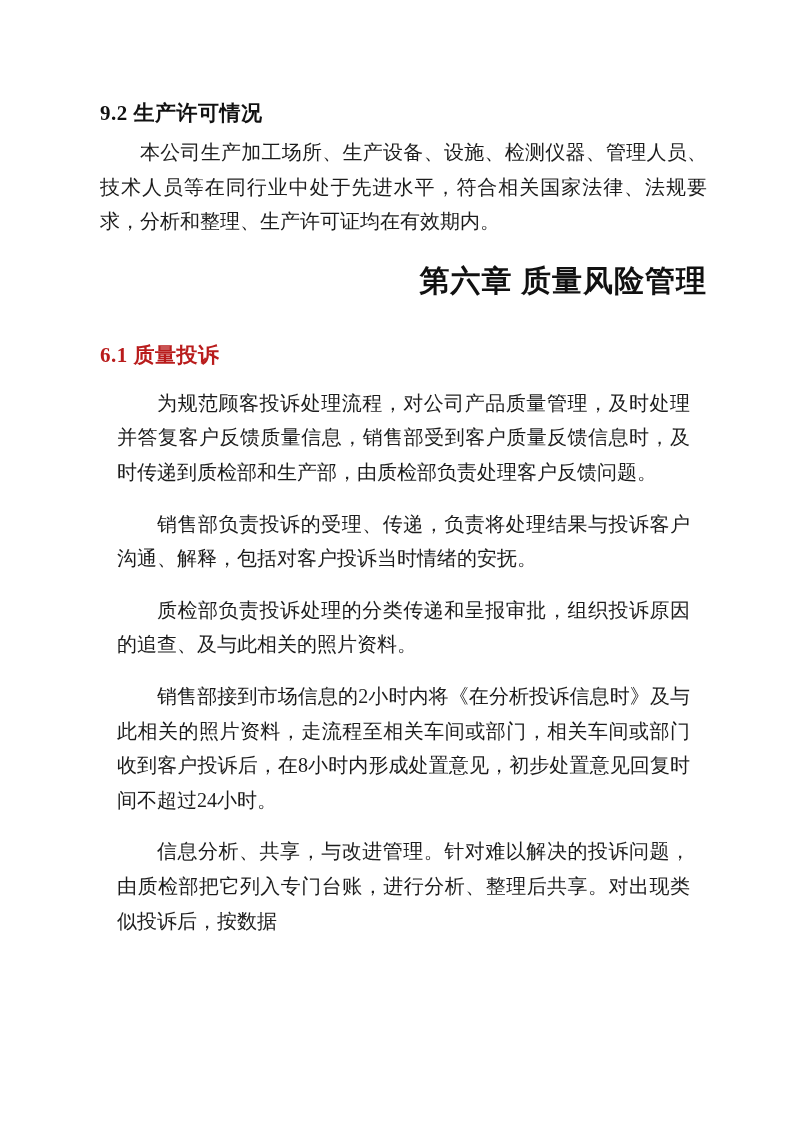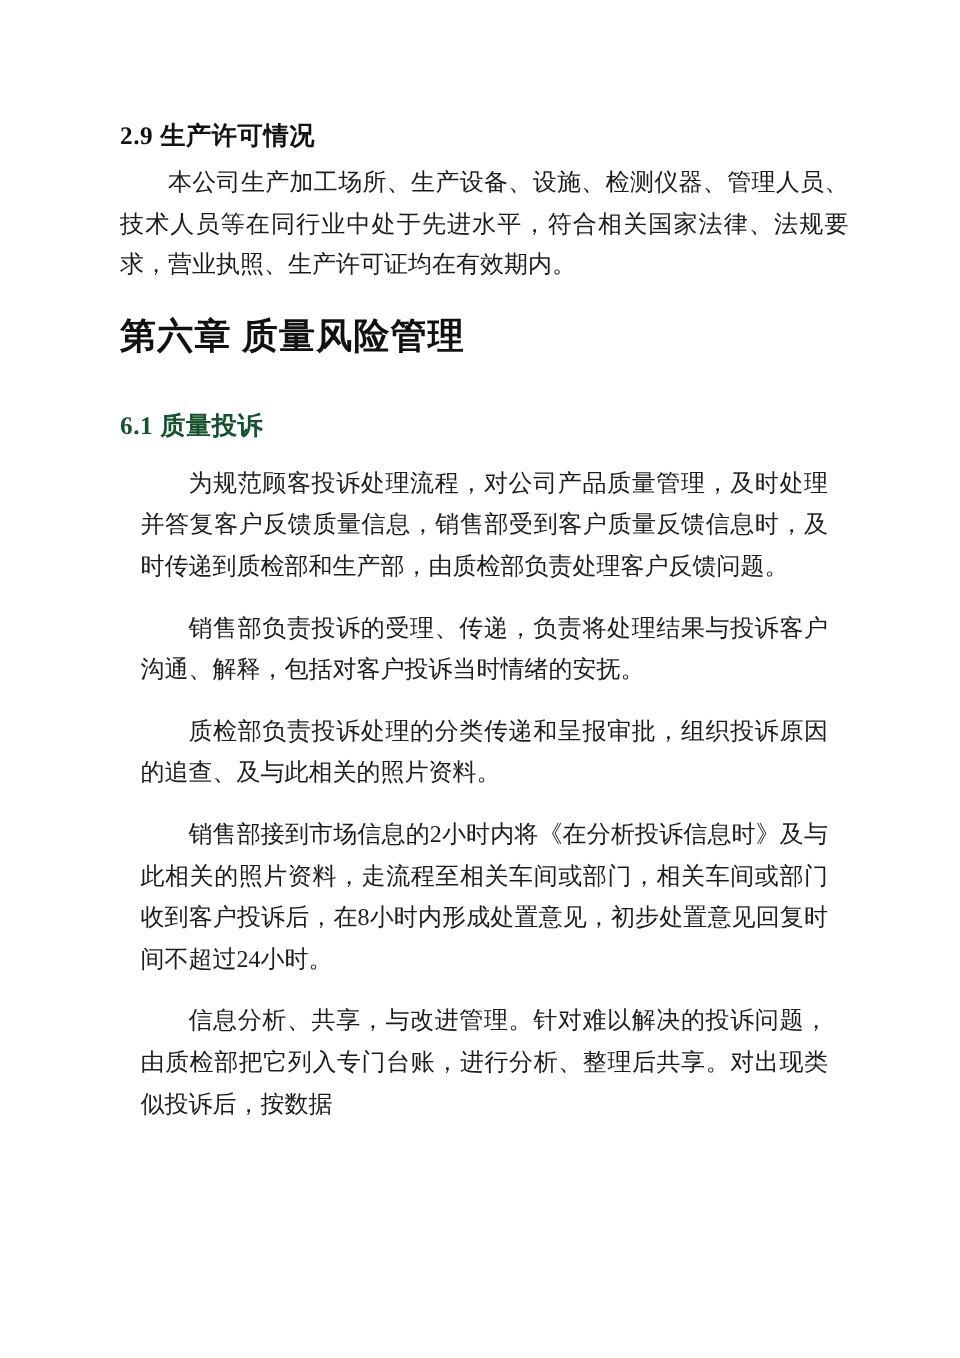--- a/index.html
+++ b/index.html
@@ -38,46 +38,46 @@
     line-height: 34.6px;
     text-align: justify;
     text-indent: 2em;
     margin: 0;
     color: #1c1c1c;
   }
   .chapter-title {
     font-size: 30px;
     font-weight: bold;
     line-height: 44px;
-    text-align: left;
+    text-align: right;
     margin: 20px 0 0 0;
     color: #111111;
     letter-spacing: 1px;
   }
   .section-heading-2 {
     font-size: 21px;
     font-weight: bold;
     line-height: 28px;
     margin: 38px 0 5px 0;
-    color: #14532d;
+    color: #b91c1c;
     letter-spacing: 0.5px;
   }
   .paragraphs .body-para {
     margin: 17px;
   }
 </style>
 </head>
 <body>
 
 <div class="page">
   <div class="content">
 
-    <h2 class="section-heading">2.9 生产许可情况</h2>
+    <h2 class="section-heading">9.2 生产许可情况</h2>
 
-    <p class="body-para">本公司生产加工场所、生产设备、设施、检测仪器、管理人员、技术人员等在同行业中处于先进水平，符合相关国家法律、法规要求，营业执照、生产许可证均在有效期内。</p>
+    <p class="body-para">本公司生产加工场所、生产设备、设施、检测仪器、管理人员、技术人员等在同行业中处于先进水平，符合相关国家法律、法规要求，分析和整理、生产许可证均在有效期内。</p>
 
     <h1 class="chapter-title">第六章 质量风险管理</h1>
 
     <h2 class="section-heading-2">6.1 质量投诉</h2>
 
     <div class="paragraphs">
       <p class="body-para">为规范顾客投诉处理流程，对公司产品质量管理，及时处理并答复客户反馈质量信息，销售部受到客户质量反馈信息时，及时传递到质检部和生产部，由质检部负责处理客户反馈问题。</p>
       <p class="body-para">销售部负责投诉的受理、传递，负责将处理结果与投诉客户沟通、解释，包括对客户投诉当时情绪的安抚。</p>
       <p class="body-para">质检部负责投诉处理的分类传递和呈报审批，组织投诉原因的追查、及与此相关的照片资料。</p>
       <p class="body-para">销售部接到市场信息的2小时内将《在分析投诉信息时》及与此相关的照片资料，走流程至相关车间或部门，相关车间或部门收到客户投诉后，在8小时内形成处置意见，初步处置意见回复时间不超过24小时。</p>

